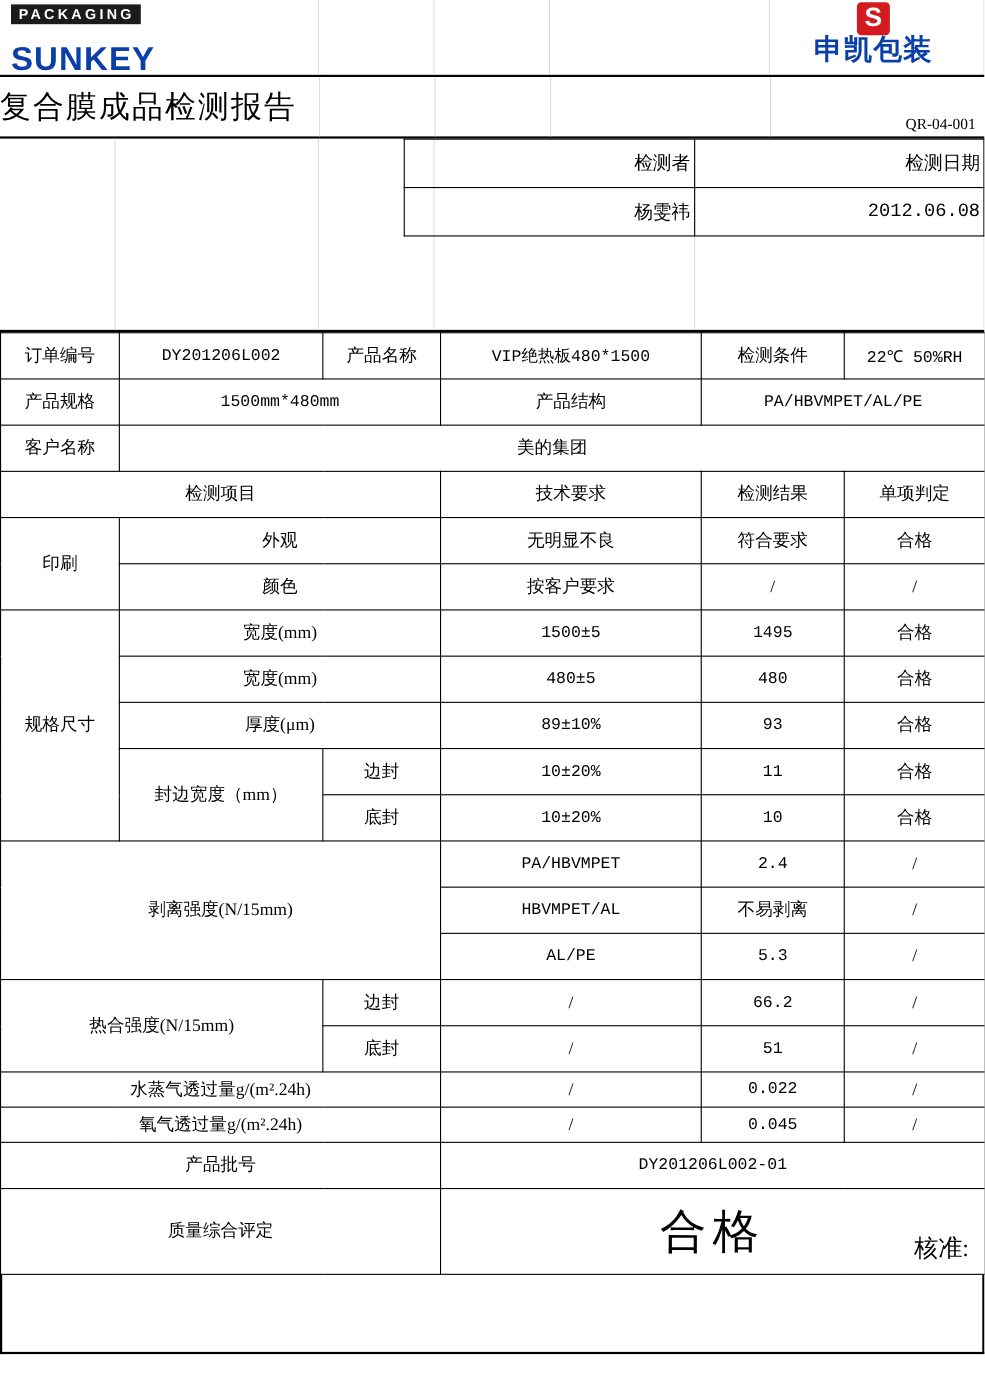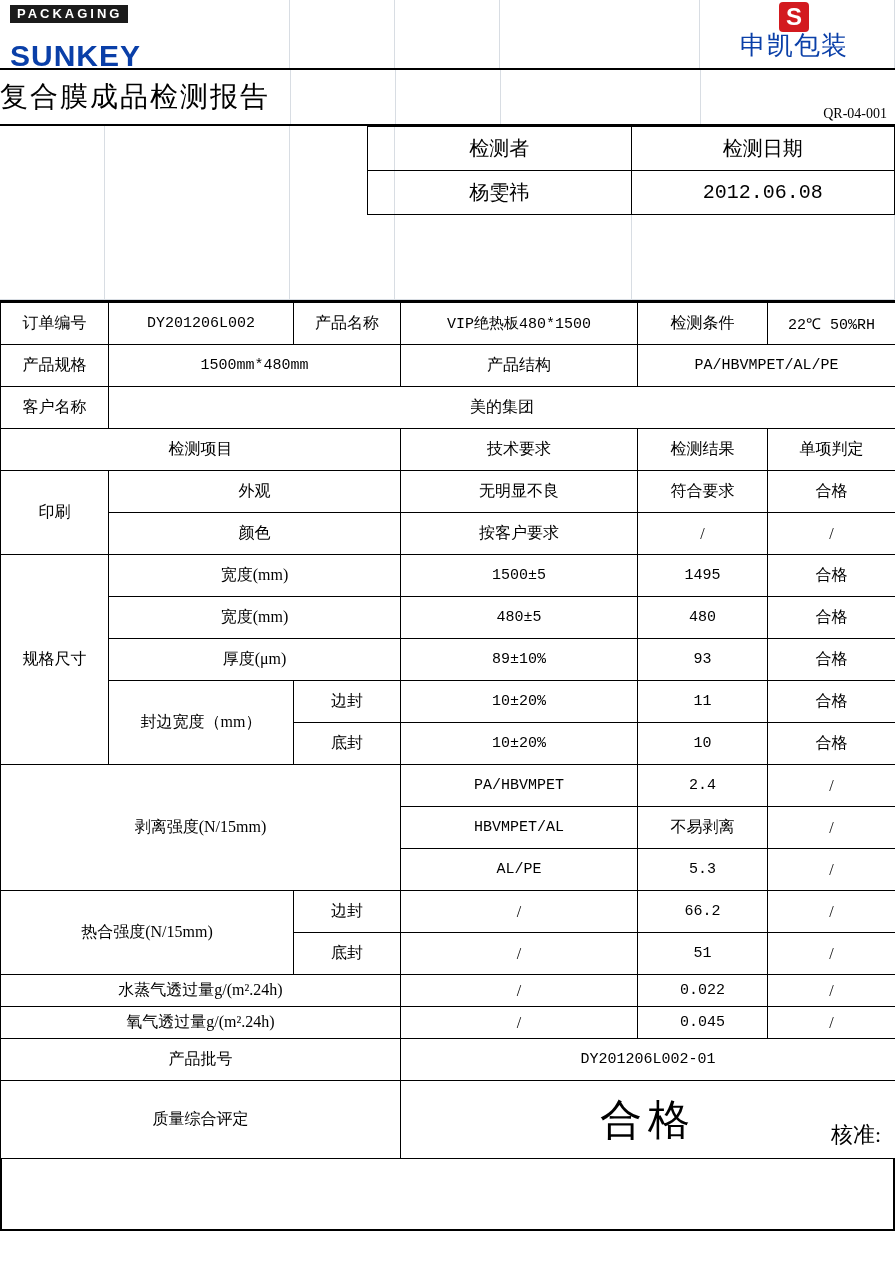--- a/index.html
+++ b/index.html
@@ -79,21 +79,21 @@
     color: #fff;
     font-family: "Liberation Sans", sans-serif;
     font-weight: bold;
     font-size: 24px;
     line-height: 30px;
     border-radius: 4px;
     text-align: center;
   }
   .rl-text {
     font-family: "Liberation Sans", sans-serif;
-    font-weight: normal;
+    font-weight: bold;
     font-size: 26px;
     color: #0a3fa8;
     line-height: 1.05;
     letter-spacing: 1px;
   }
 
   
   .titleband {
     position: relative;
     height: 56px;
@@ -160,21 +160,22 @@
     box-sizing: border-box;
   }
   .insp-table {
     position: absolute;
     right: 0;
     top: 0;
     width: 528px;
   }
   .insp-table td {
     height: 44px;
-    font-size: 20px;
+    font-size: 17px;
+    text-align: right;
   }
 
   .mono {
     font-family: "Liberation Mono", "DejaVu Sans Mono", monospace;
     font-size: 15px;
   }
   .big-pass {
     font-size: 42px;
     letter-spacing: 6px;
     font-family: "DejaVu Serif", serif;

